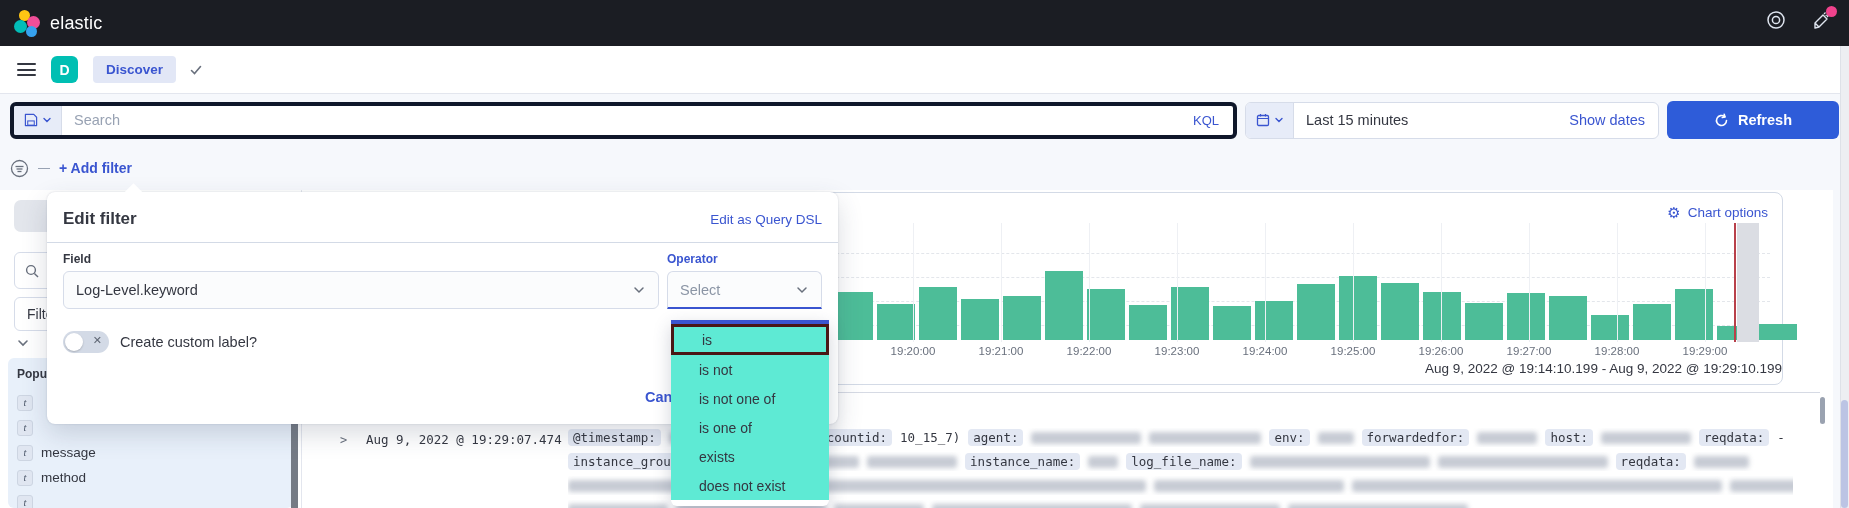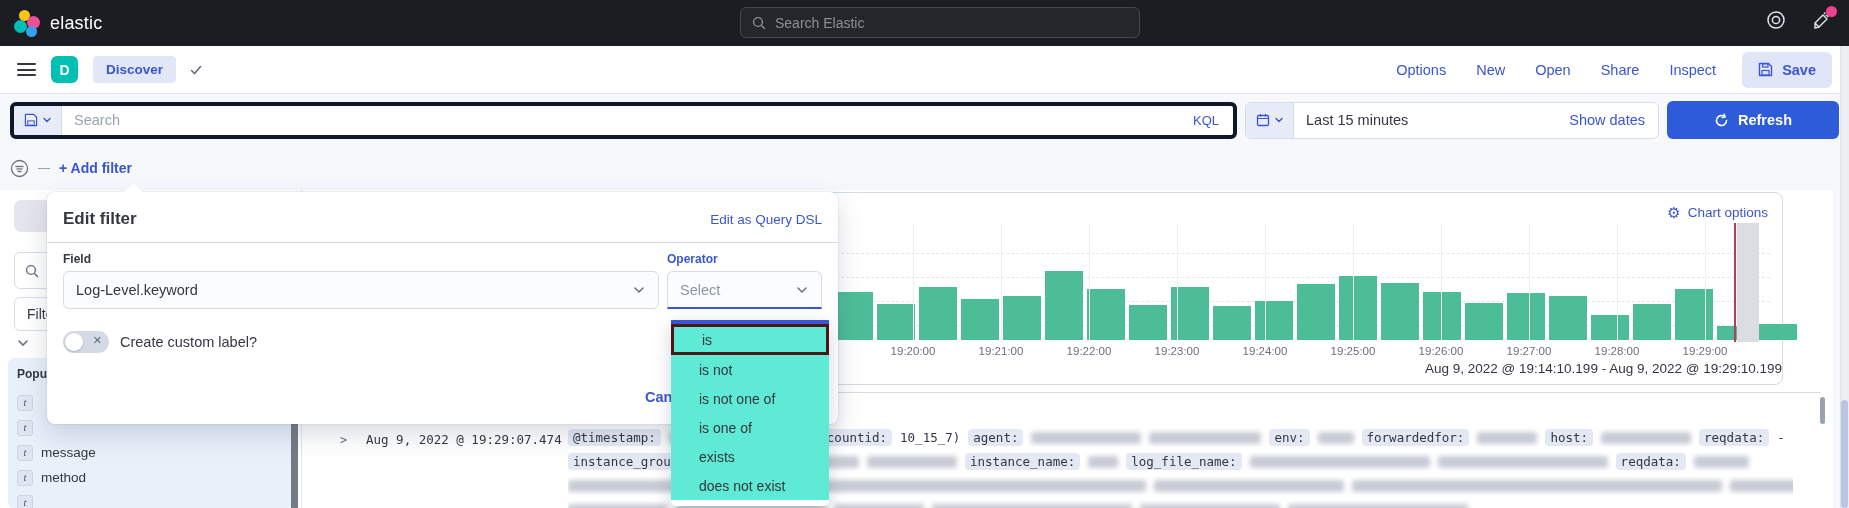--- a/index.html
+++ b/index.html
@@ -135,27 +135,20 @@
   <div class="topbar">
     <div class="brand">
       <div class="logo">
           <i class="c1"></i>
           <i class="c2"></i>
           <i class="c3"></i>
           <i class="c4"></i>
         </div>
       <span class="brand-name">elastic</span>
     </div>
-    <div class="global-search">
-      <svg width="14" height="14" viewBox="0 0 14 14">
-          <circle cx="6" cy="6" r="4.4" fill="none" stroke="#8A8F99" stroke-width="1.4"></circle>
-          <line x1="9.4" y1="9.4" x2="13" y2="13" stroke="#8A8F99" stroke-width="1.4"></line>
-        </svg>
-      <span>Search Elastic</span>
-    </div>
     <div class="top-icons">
       <div class="ticon">
         <svg width="20" height="20" viewBox="0 0 20 20">
             <circle cx="10" cy="10" r="8" fill="none" stroke="#DFE5EF" stroke-width="1.5"></circle>
             <circle cx="10" cy="10" r="3.6" fill="none" stroke="#DFE5EF" stroke-width="1.5"></circle>
           </svg>
       </div>
       <div class="ticon">
         <svg width="20" height="20" viewBox="0 0 20 20">
             <path d="M3 13 L11 5 L15 9 L7 17 Z M7 17 L3 18 L3 13" fill="none" stroke="#DFE5EF" stroke-width="1.4" stroke-linejoin="round"></path>
@@ -172,37 +165,20 @@
         <i></i>
         <i></i>
       </div>
     <div class="app-badge">D</div>
     <div class="crumb-pill">Discover</div>
     <span class="crumb-check">
       <svg width="14" height="14" viewBox="0 0 14 14">
           <path d="M2.5 7.5 L5.5 10.5 L11.5 3.5" fill="none" stroke="#69707D" stroke-width="1.6" stroke-linecap="round"></path>
         </svg>
     </span>
-    <div class="appbar-right">
-      <div class="navlinks">
-          <span class="navlink">Options</span>
-          <span class="navlink">New</span>
-          <span class="navlink">Open</span>
-          <span class="navlink">Share</span>
-          <span class="navlink">Inspect</span>
-        </div>
-      <div class="save-btn">
-        <svg width="15" height="15" viewBox="0 0 15 15">
-            <path d="M1.5 1.5 h9 l3 3 v9 h-12 Z" fill="none" stroke="#3A55D0" stroke-width="1.4" stroke-linejoin="round"></path>
-            <rect x="4" y="8.5" width="7" height="4.5" fill="none" stroke="#3A55D0" stroke-width="1.2"></rect>
-            <rect x="4.6" y="1.8" width="5.4" height="3.2" fill="none" stroke="#3A55D0" stroke-width="1.2"></rect>
-          </svg>
-        <span>Save</span>
-      </div>
-    </div>
   </div>
 
   <div class="querybar">
     <div class="qgroup">
       <div class="seg">
         <svg width="14" height="14" viewBox="0 0 15 15">
             <path d="M1.5 1.5 h9 l3 3 v9 h-12 Z" fill="none" stroke="#3A55D0" stroke-width="1.3" stroke-linejoin="round"></path>
             <rect x="4" y="8.5" width="7" height="4.5" fill="none" stroke="#3A55D0" stroke-width="1.1"></rect>
           </svg>
         <svg width="10" height="10" viewBox="0 0 10 10">

